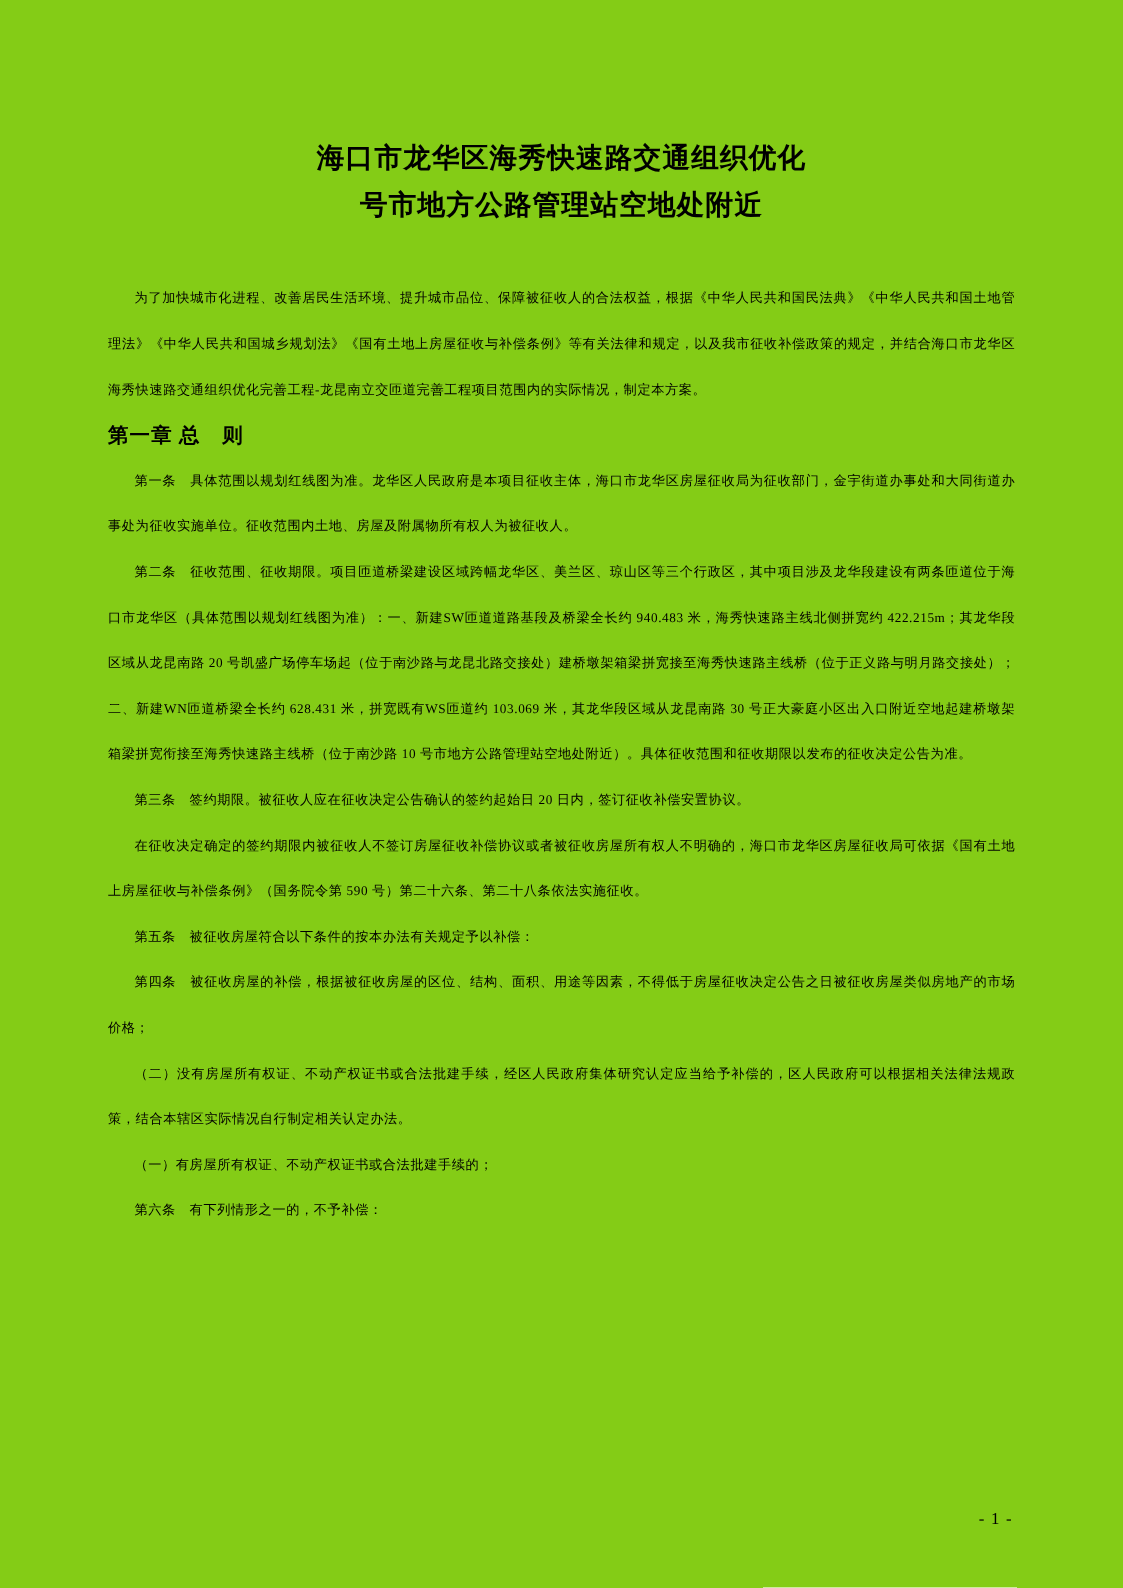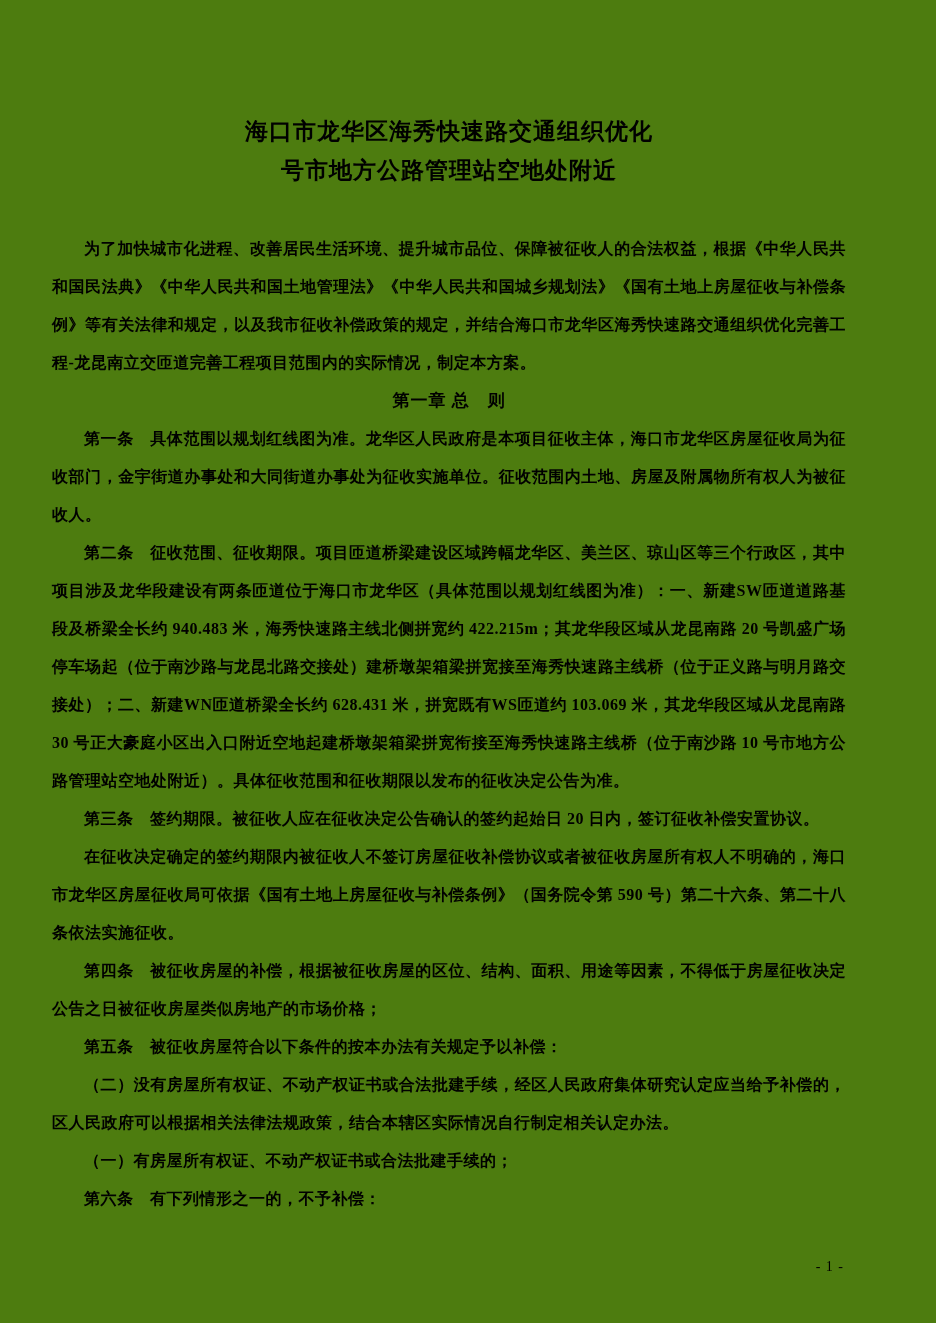--- a/index.html
+++ b/index.html
@@ -5,48 +5,47 @@
   * { box-sizing: border-box; margin: 0; padding: 0; }
   html, body {
     background: #ffffff;
     font-family: "Liberation Serif", "DejaVu Serif", serif;
   }
   .page {
     position: relative;
     width: 936px;
     height: 1323px;
     margin: 0 auto;
-    background: #4d7c0f;
+    background: #84cc16;
     color: #000000;
-    padding: 112px 90px 0 52px;
+    padding: 112px 90px 0 90px;
     overflow: hidden;
   }
   .title {
     text-align: center;
     font-weight: bold;
     font-size: 23px;
     line-height: 39px;
     letter-spacing: 1px;
   }
   .title-line { display: block; }
   .body-block {
     margin-top: 40px;
   }
   p.para {
-    font-size: 16px;
+    font-size: 11px;
     line-height: 38px;
     text-align: justify;
     text-indent: 2em;
     letter-spacing: 0.5px;
-    font-weight: bold;
   }
   h2.chapter {
     font-size: 17px;
     font-weight: bold;
-    text-align: center;
+    text-align: left;
     line-height: 38px;
     letter-spacing: 1px;
   }
   .page-number {
     position: absolute;
     right: 92px;
     bottom: 48px;
     font-size: 14px;
     color: #000000;
     letter-spacing: 1px;
@@ -64,22 +63,22 @@
 
   <div class="body-block">
     <p class="para">为了加快城市化进程、改善居民生活环境、提升城市品位、保障被征收人的合法权益，根据《中华人民共和国民法典》《中华人民共和国土地管理法》《中华人民共和国城乡规划法》《国有土地上房屋征收与补偿条例》等有关法律和规定，以及我市征收补偿政策的规定，并结合海口市龙华区海秀快速路交通组织优化完善工程-龙昆南立交匝道完善工程项目范围内的实际情况，制定本方案。</p>
 
     <h2 class="chapter">第一章 总　则</h2>
 
     <p class="para">第一条　具体范围以规划红线图为准。龙华区人民政府是本项目征收主体，海口市龙华区房屋征收局为征收部门，金宇街道办事处和大同街道办事处为征收实施单位。征收范围内土地、房屋及附属物所有权人为被征收人。</p>
     <p class="para">第二条　征收范围、征收期限。项目匝道桥梁建设区域跨幅龙华区、美兰区、琼山区等三个行政区，其中项目涉及龙华段建设有两条匝道位于海口市龙华区（具体范围以规划红线图为准）：一、新建SW匝道道路基段及桥梁全长约 940.483 米，海秀快速路主线北侧拼宽约 422.215m；其龙华段区域从龙昆南路 20 号凯盛广场停车场起（位于南沙路与龙昆北路交接处）建桥墩架箱梁拼宽接至海秀快速路主线桥（位于正义路与明月路交接处）；二、新建WN匝道桥梁全长约 628.431 米，拼宽既有WS匝道约 103.069 米，其龙华段区域从龙昆南路 30 号正大豪庭小区出入口附近空地起建桥墩架箱梁拼宽衔接至海秀快速路主线桥（位于南沙路 10 号市地方公路管理站空地处附近）。具体征收范围和征收期限以发布的征收决定公告为准。</p>
     <p class="para">第三条　签约期限。被征收人应在征收决定公告确认的签约起始日 20 日内，签订征收补偿安置协议。</p>
     <p class="para">在征收决定确定的签约期限内被征收人不签订房屋征收补偿协议或者被征收房屋所有权人不明确的，海口市龙华区房屋征收局可依据《国有土地上房屋征收与补偿条例》（国务院令第 590 号）第二十六条、第二十八条依法实施征收。</p>
+    <p class="para">第五条　被征收房屋符合以下条件的按本办法有关规定予以补偿：</p>
     <p class="para">第四条　被征收房屋的补偿，根据被征收房屋的区位、结构、面积、用途等因素，不得低于房屋征收决定公告之日被征收房屋类似房地产的市场价格；</p>
-    <p class="para">第五条　被征收房屋符合以下条件的按本办法有关规定予以补偿：</p>
     <p class="para">（二）没有房屋所有权证、不动产权证书或合法批建手续，经区人民政府集体研究认定应当给予补偿的，区人民政府可以根据相关法律法规政策，结合本辖区实际情况自行制定相关认定办法。</p>
     <p class="para">（一）有房屋所有权证、不动产权证书或合法批建手续的；</p>
     <p class="para">第六条　有下列情形之一的，不予补偿：</p>
 
   </div>
 
   <div class="page-number">- 1 -</div>
 
 </div>
 

